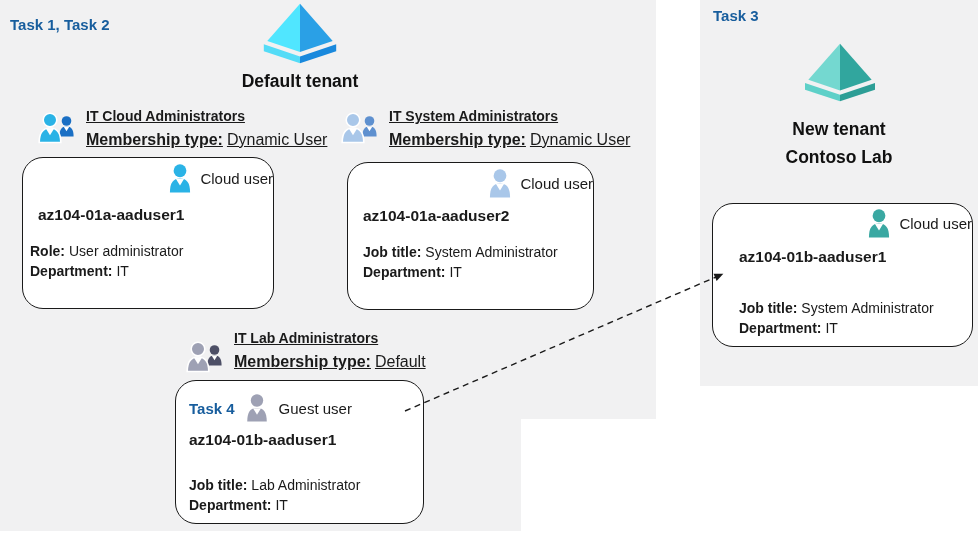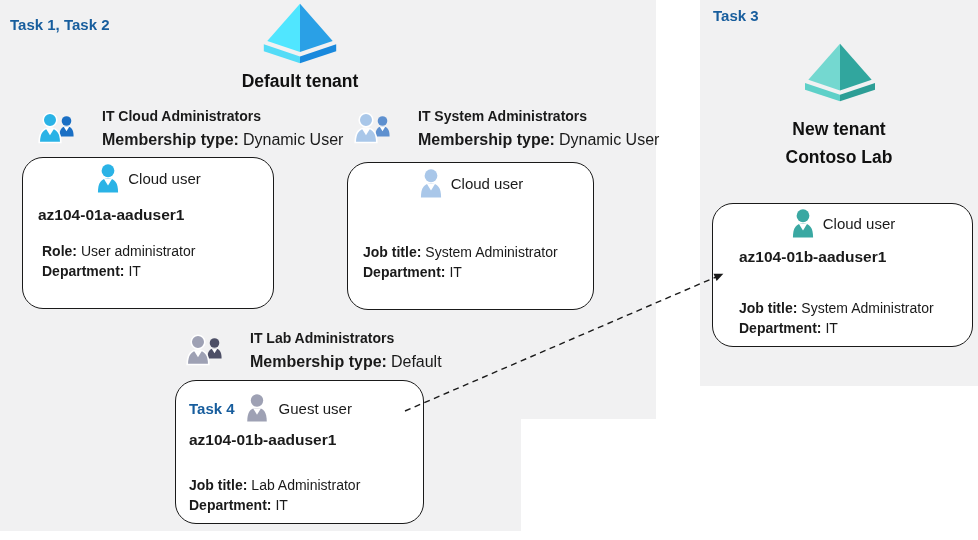--- a/index.html
+++ b/index.html
@@ -2,27 +2,27 @@
 <html style="--task-blue: #175d9d; --panel-gray: #f1f1f2; --ink: #1a1a1a; --azure-face-light: #50e6ff; --azure-face-dark: #2aa0e6; --azure-rim-light: #54dcf7; --azure-rim-dark: #1989dd; --teal-face-light: #74d8d0; --teal-face-dark: #31a69e; --teal-rim-light: #5ed0c8; --teal-rim-dark: #2d9e96; --person-cyan: #2ab3e6; --person-blue-dark: #1a6fc4; --person-lightblue: #a9c7e9; --person-lightblue-dark: #5e90cf; --person-gray: #9ea1b4; --person-gray-dark: #4d4f66; --person-teal: #3aa8a2;"><head>
 <meta charset="utf-8">
 <style>
   html,body{margin:0;padding:0;background:#fff;}
   .canvas{position:relative;width:978px;height:540px;background:#fff;overflow:hidden;
           font-family:"Liberation Sans",sans-serif;color:var(--ink,#1a1a1a);}
   .panel{position:absolute;background:var(--panel-gray,#f1f1f2);}
   .task-label{position:absolute;font-size:15px;font-weight:bold;color:var(--task-blue,#175d9d);}
   .tenant-title{position:absolute;font-size:17.5px;font-weight:bold;color:#111;text-align:center;}
   .icon-abs{position:absolute;}
-  .group{position:absolute;display:flex;gap:24px;align-items:flex-start;}
+  .group{position:absolute;display:flex;gap:8px;align-items:flex-start;text-decoration:underline;}
   .group-icon{margin-top:5px;flex:0 0 auto;}
   .group-name{font-weight:bold;font-size:14px;line-height:23px;white-space:nowrap;}
   .membership{font-size:16px;line-height:23px;white-space:nowrap;}
   .b{font-weight:bold;margin-right:4px;}
   .user-box{position:absolute;background:#fff;border:1.5px solid #1a1a1a;border-radius:21px;}
-  .box-header{position:absolute;left:0;right:0;display:flex;align-items:center;justify-content:center;
+  .box-header{position:absolute;left:0;right:0;display:flex;align-items:center;justify-content:flex-end;
               gap:7px;font-size:15px;white-space:nowrap;}
   .box-header.left-align{justify-content:space-between;right:auto;}
   .task-inline{color:var(--task-blue,#175d9d);font-weight:bold;font-size:15px;}
   .user-name{position:absolute;font-weight:bold;font-size:15.5px;white-space:nowrap;}
   .details{position:absolute;font-size:14px;line-height:19.5px;white-space:nowrap;}
   .arrow-layer{position:absolute;left:0;top:0;pointer-events:none;}
   
   .f-cyan{fill:var(--person-cyan);} .f-bluedark{fill:var(--person-blue-dark);}
   .f-lblue{fill:var(--person-lightblue);} .f-lbluedark{fill:var(--person-lightblue-dark);}
   .f-gray{fill:var(--person-gray);} .f-graydark{fill:var(--person-gray-dark);}
@@ -59,36 +59,36 @@
       <circle class="f-cyan" cx="14" cy="10" r="6.8" stroke="#fff" stroke-width="1.6"></circle>
       <path class="f-cyan" stroke="#fff" stroke-width="1.6" d="M14 18 C6.6 18 3.2 22.6 3.2 32.5 L24.8 32.5 C24.8 22.6 21.4 18 14 18 Z"></path>
       <path fill="#fff" d="M9.7 18.3 L14 25.3 L18.3 18.3 Z"></path>
     </svg>
     <div class="group-text">
       <div class="group-name">IT Cloud Administrators</div>
       <div class="membership"><span class="b">Membership type:</span><span>Dynamic User</span></div>
     </div>
   </div>
 
-  <div class="group" style="left:352px;top:105px;">
+  <div class="group" style="left:339px;top:105px;">
     <svg class="group-icon" width="42" height="34" viewBox="0 0 42 34">
       <circle class="f-lbluedark" cx="30.5" cy="11" r="4.8"></circle>
       <path class="f-lbluedark" d="M30.5 16.5 C25.6 16.5 23.4 19.6 23.4 26.5 L37.6 26.5 C37.6 19.6 35.4 16.5 30.5 16.5 Z"></path>
       <path fill="#fff" d="M27.6 16.5 L30.5 21.3 L33.4 16.5 Z"></path>
       <circle class="f-lblue" cx="14" cy="10" r="6.8" stroke="#fff" stroke-width="1.6"></circle>
       <path class="f-lblue" stroke="#fff" stroke-width="1.6" d="M14 18 C6.6 18 3.2 22.6 3.2 32.5 L24.8 32.5 C24.8 22.6 21.4 18 14 18 Z"></path>
       <path fill="#fff" d="M9.7 18.3 L14 25.3 L18.3 18.3 Z"></path>
     </svg>
     <div class="group-text">
       <div class="group-name">IT System Administrators</div>
       <div class="membership"><span class="b">Membership type:</span><span>Dynamic User</span></div>
     </div>
   </div>
 
-  <div class="group" style="left:184px;top:327px;">
+  <div class="group" style="left:184px;top:327px;align-items:flex-end;">
     <svg class="group-icon" width="42" height="34" viewBox="0 0 42 34">
       <circle class="f-graydark" cx="30.5" cy="11" r="4.8"></circle>
       <path class="f-graydark" d="M30.5 16.5 C25.6 16.5 23.4 19.6 23.4 26.5 L37.6 26.5 C37.6 19.6 35.4 16.5 30.5 16.5 Z"></path>
       <path fill="#fff" d="M27.6 16.5 L30.5 21.3 L33.4 16.5 Z"></path>
       <circle class="f-gray" cx="14" cy="10" r="6.8" stroke="#fff" stroke-width="1.6"></circle>
       <path class="f-gray" stroke="#fff" stroke-width="1.6" d="M14 18 C6.6 18 3.2 22.6 3.2 32.5 L24.8 32.5 C24.8 22.6 21.4 18 14 18 Z"></path>
       <path fill="#fff" d="M9.7 18.3 L14 25.3 L18.3 18.3 Z"></path>
     </svg>
     <div class="group-text">
       <div class="group-name">IT Lab Administrators</div>
@@ -99,35 +99,36 @@
   <div class="user-box" style="left:22px;top:157px;width:250px;height:150px;">
     <div class="box-header" style="top:5px;">
       <svg width="26" height="31" viewBox="0 0 26 32">
         <circle class="f-cyan" cx="13" cy="8" r="6.6"></circle>
         <path class="f-cyan" d="M13 16 C5.8 16 2.6 20.5 2.6 30.5 L23.4 30.5 C23.4 20.5 20.2 16 13 16 Z"></path>
         <path fill="#fff" d="M8.7 16.2 L13 23.2 L17.3 16.2 Z"></path>
       </svg>
       <span>Cloud user</span>
     </div>
     <div class="user-name" style="left:15px;top:48px;">az104-01a-aaduser1</div>
-    <div class="details" style="left:19px;top:84px;">
+    <div class="details" style="left:7px;top:84px;">
       <div><span class="b">Role:</span><span>User administrator</span></div>
       <div><span class="b">Department:</span><span>IT</span></div>
     </div>
   </div>
 
   <div class="user-box" style="left:347px;top:162px;width:245px;height:146px;">
     <div class="box-header" style="top:5px;">
       <svg width="26" height="31" viewBox="0 0 26 32">
         <circle class="f-lblue" cx="13" cy="8" r="6.6"></circle>
         <path class="f-lblue" d="M13 16 C5.8 16 2.6 20.5 2.6 30.5 L23.4 30.5 C23.4 20.5 20.2 16 13 16 Z"></path>
         <path fill="#fff" d="M8.7 16.2 L13 23.2 L17.3 16.2 Z"></path>
       </svg>
       <span>Cloud user</span>
     </div>
+    <div class="user-name" style="left:15px;top:44px;">az104-01a-aaduser2</div>
     <div class="details" style="left:15px;top:80px;">
       <div><span class="b">Job title:</span><span>System Administrator</span></div>
       <div><span class="b">Department:</span><span>IT</span></div>
     </div>
   </div>
 
   <div class="user-box" style="left:175px;top:380px;width:247px;height:142px;">
     <div class="box-header left-align" style="top:12px;left:13px;">
       <span class="task-inline">Task 4</span>
       <svg width="30" height="30" viewBox="0 0 26 32">

